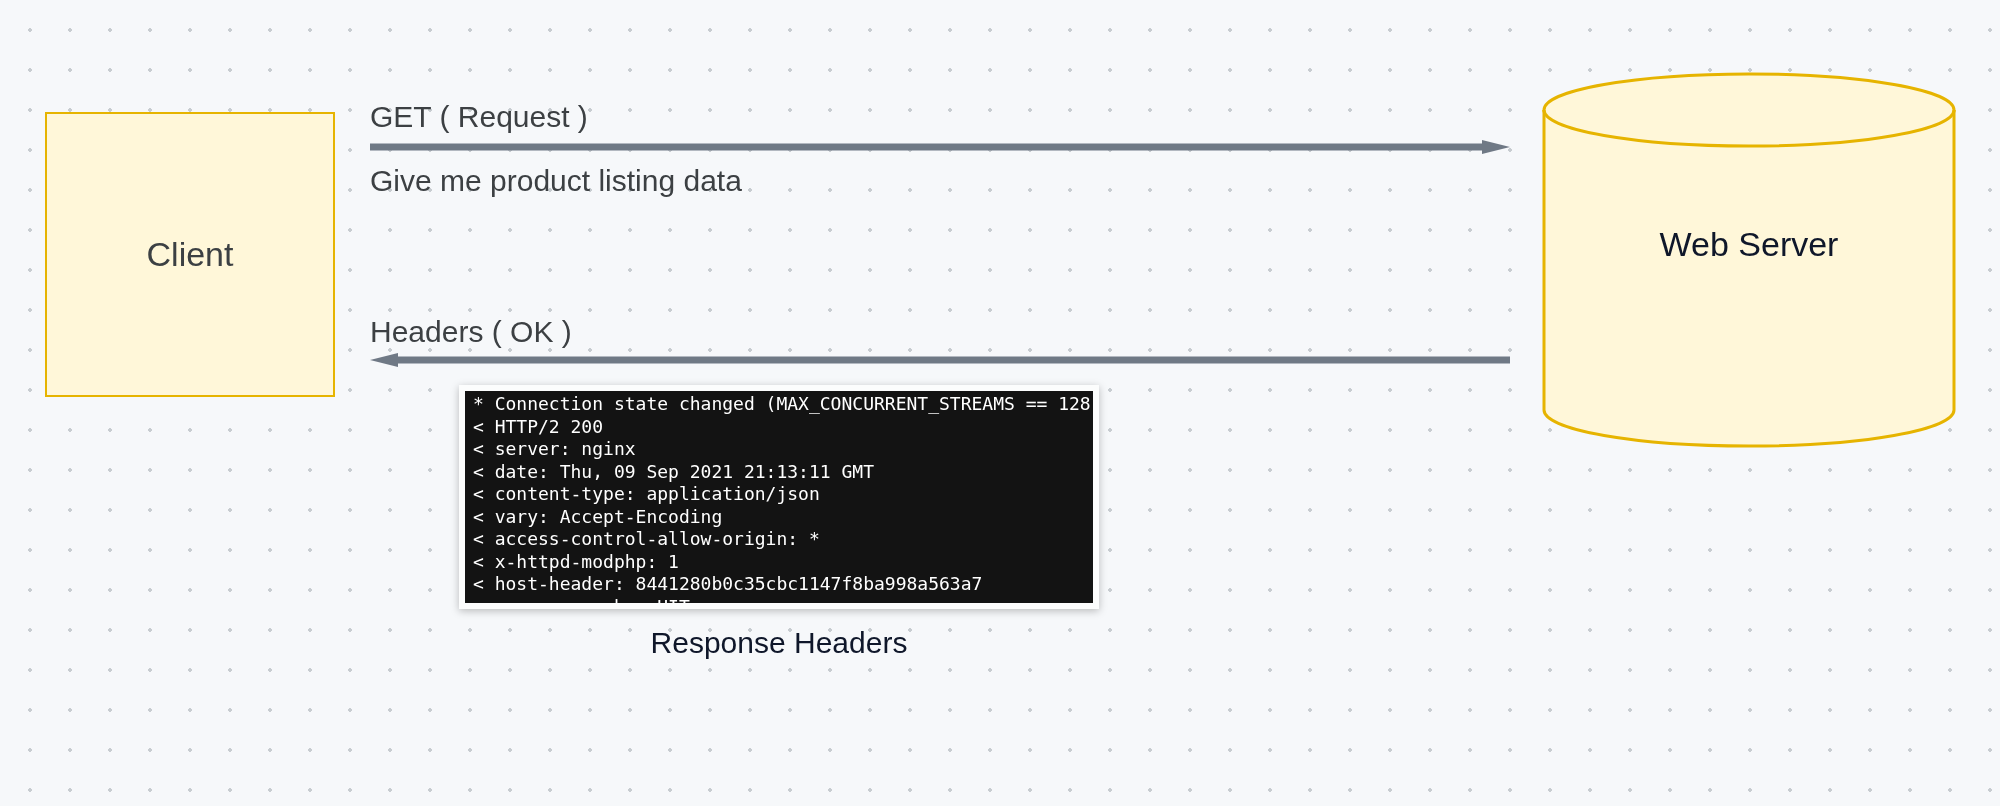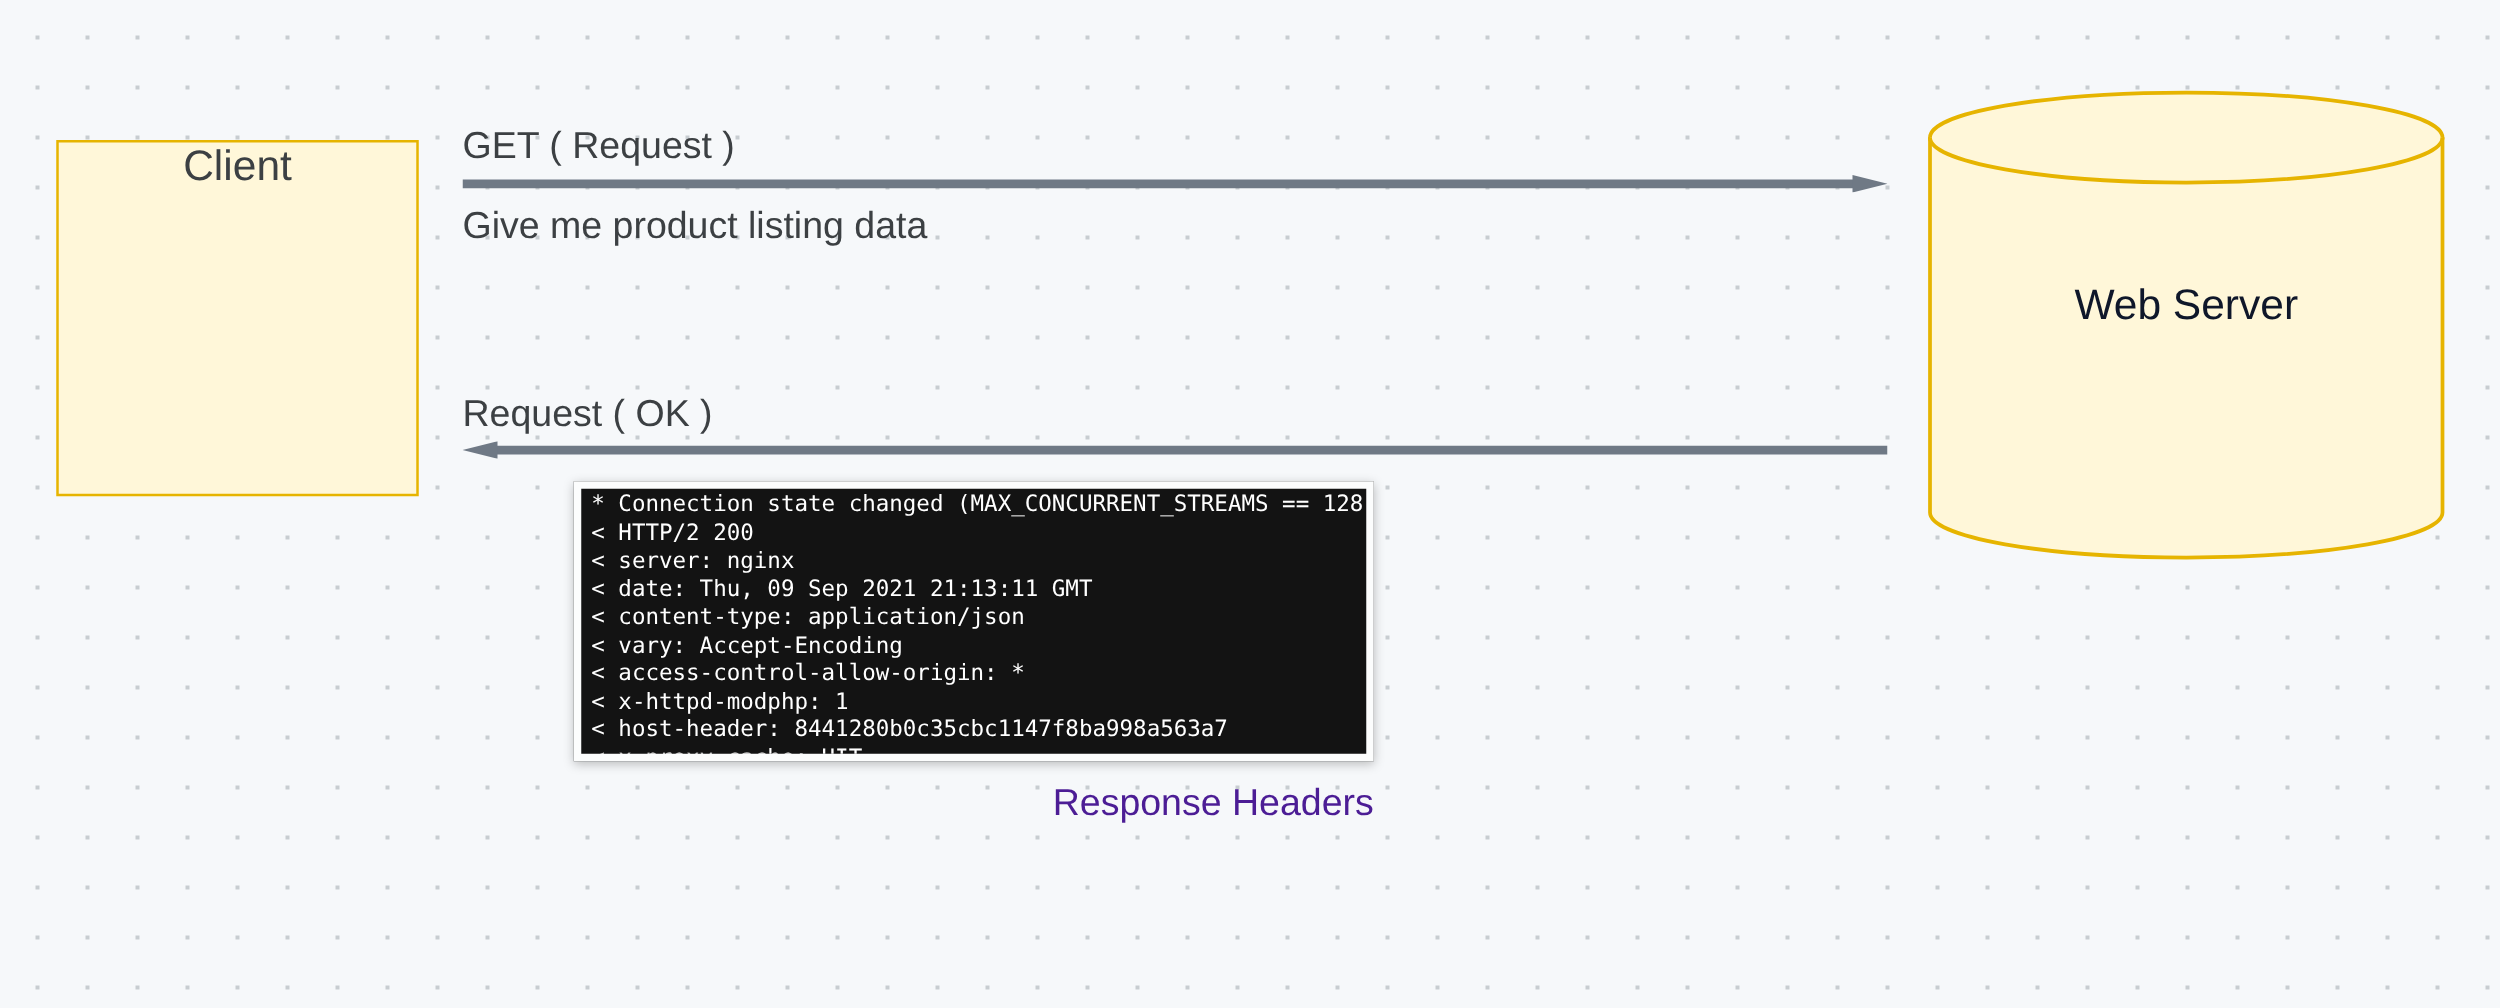--- a/index.html
+++ b/index.html
@@ -16,20 +16,21 @@
 
   .client-box {
     position: absolute;
     left: 45px;
     top: 112px;
     width: 290px;
     height: 285px;
     background: #fff7d9;
     border: 2px solid #e6b400;
     display: flex;
+    align-items: center;
     justify-content: center;
   }
   .client-box .label {
     font-size: 34px;
     font-weight: 400;
     color: #3c4043;
   }
 
   .server-cyl {
     position: absolute;
@@ -89,23 +90,23 @@
     box-shadow: 0 2px 8px rgba(0,0,0,0.25);
     border: 6px solid #fcfdfd;
     overflow: hidden;
   }
 
   .headers-caption {
     position: absolute;
     left: 459px;
     top: 626px;
     width: 640px;
-    text-align: right;
+    text-align: center;
     font-size: 30px;
-    color: #4c1d95;
+    color: #0f172a;
   }
 </style>
 </head>
 <body>
 
 <div class="client-box">
   <span class="label">Client</span>
 </div>
 
 <div class="server-cyl">
@@ -119,21 +120,21 @@
 
 <div class="arrow-label-top req-top">GET ( Request )</div>
 <div class="arrow-req">
   <svg class="arrow-line" viewBox="0 0 1140 14">
     <line x1="0" y1="7" x2="1120" y2="7" stroke="#6f7985" stroke-width="7"></line>
     <polygon points="1140,7 1112,0 1112,14" fill="#6f7985"></polygon>
   </svg>
 </div>
 <div class="arrow-label-top req-bot">Give me product listing data</div>
 
-<div class="arrow-label-top res-top">Request ( OK )</div>
+<div class="arrow-label-top res-top">Headers ( OK )</div>
 <div class="arrow-res">
   <svg class="arrow-line" viewBox="0 0 1140 14">
     <line x1="20" y1="7" x2="1140" y2="7" stroke="#6f7985" stroke-width="7"></line>
     <polygon points="0,7 28,0 28,14" fill="#6f7985"></polygon>
   </svg>
 </div>
 
 <div class="terminal">* Connection state changed (MAX_CONCURRENT_STREAMS == 128)!
 &lt; HTTP/2 200
 &lt; server: nginx

